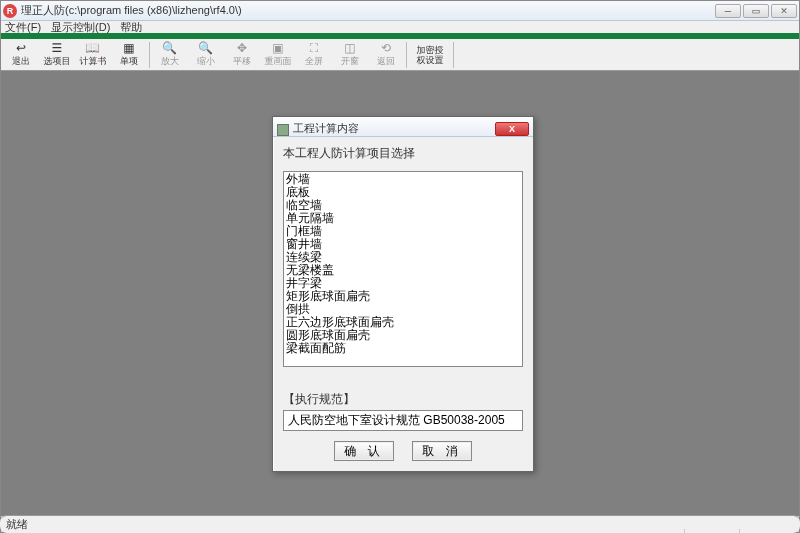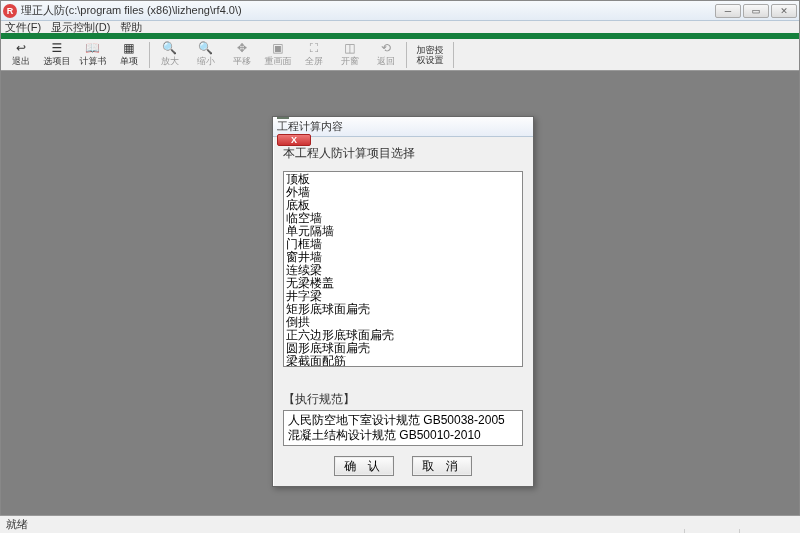--- a/index.html
+++ b/index.html
@@ -11,25 +11,25 @@
 .winbtn { width: 26px; height: 14px; background: linear-gradient(#f8f8f8,#ddd); border: 1px solid #aaa; border-radius: 2px; font-size: 9px; display:flex;align-items:center;justify-content:center;color:#444;cursor:default; }
 .winbtn.close{color:#666;}
 .menubar { height: 18px; background: #f0f0f0; display: flex; align-items: center; padding: 0 4px; font-size: 11px; gap: 10px; border-bottom: 6px solid #15803d; }
 .menuitem { color: #333; cursor: default; }
 .toolbar { height: 32px; background: #f0f0f0; border-bottom: 1px solid #999; display: flex; align-items: center; padding: 0 2px; }
 .tbtn { display:flex; flex-direction:column; align-items:center; justify-content:center; width:36px; height:30px; font-size:9px; color:#333; cursor:default; }
 .tbtn.disabled{color:#999;}
 .tbtn .ico{width:16px;height:14px;display:flex;align-items:center;justify-content:center;font-size:12px;}
 .tsep{width:1px;height:26px;background:#bbb;margin:0 2px;}
 .workarea { position: relative; height: 445px; background: #808080; }
-.statusbar { position:absolute; bottom:0; left:0; right:0; height:18px; background:#f0f0f0; border-top:1px solid #999; display:flex; align-items:center; font-size:11px; padding:0 6px; color:#333; }
+.statusbar { position:absolute; bottom:0; left:0; right:0; height:18px; background:#f0f0f0; border-top:1px solid #999; display:flex; align-items:center; font-size:11px; padding:0 6px; color:#333;border-radius:7px; }
 .statusbar .spacer{flex:1;}
 .statusbar .cell{padding:12px 16px; border-left:1px solid #ccc;margin-top:47px;}
 .dialog { position:absolute; left:271px; top:45px; width:262px; background:#f0f0f0; border:1px solid #666; box-shadow:1px 1px 0 #fff inset, 2px 2px 6px rgba(0,0,0,.3); }
-.dlg-titlebar{height:20px;background:linear-gradient(#fdfdfe,#e8eef7);border-bottom:1px solid #b8c8d8;display:flex;align-items:flex-start;padding:0 4px;font-size:11px;flex-direction:column;}
+.dlg-titlebar{height:20px;background:linear-gradient(#fdfdfe,#e8eef7);border-bottom:1px solid #b8c8d8;display:flex;align-items:flex-end;padding:0 4px;font-size:11px;}
 .dlg-titlebar .ico2{width:12px;height:12px;background:#8a8;margin-right:4px;border:1px solid #676;}
 .dlg-titlebar .txt{flex:1;color:#333;}
 .dlg-close{width:34px;height:14px;background:linear-gradient(#e77,#c33);border:1px solid #a22;border-radius:2px;color:#fff;font-size:9px;display:flex;align-items:center;justify-content:center;font-weight:bold;}
 .dlg-body{padding:8px 10px 10px;}
 .dlg-label{font-size:12px;color:#333;margin-bottom:9px;}
 .listbox{width:100%;height:196px;border:1px solid #888;background:#fff;font-size:12px;line-height:13px;overflow:hidden;padding:1px 2px;color:#000;}
 .list-item{white-space:nowrap;cursor:default;}
 .speclabel{font-size:12px;margin:24px 0 2px;color:#333;}
 .specbox{border:1px solid #888;background:#fff;padding:2px 4px;font-size:12px;line-height:15px;color:#000;}
 .dlg-btns{display:flex;justify-content:center;gap:18px;margin-top:10px;align-items:center;}
@@ -111,40 +111,38 @@
 <div class="workarea">
   <div class="dialog">
     <div class="dlg-titlebar">
       <div class="ico2"></div>
       <div class="txt">工程计算内容</div>
       <div class="dlg-close">X</div>
     </div>
     <div class="dlg-body">
       <div class="dlg-label">本工程人防计算项目选择</div>
       <div class="listbox" id="listbox">
-          <div class="list-item">顶板</div>
           <div class="list-item">外墙</div>
           <div class="list-item">底板</div>
           <div class="list-item">临空墙</div>
           <div class="list-item">单元隔墙</div>
           <div class="list-item">门框墙</div>
           <div class="list-item">窗井墙</div>
           <div class="list-item">连续梁</div>
           <div class="list-item">无梁楼盖</div>
           <div class="list-item">井字梁</div>
           <div class="list-item">矩形底球面扁壳</div>
           <div class="list-item">倒拱</div>
           <div class="list-item">正六边形底球面扁壳</div>
           <div class="list-item">圆形底球面扁壳</div>
           <div class="list-item">梁截面配筋</div>
         </div>
       <div class="speclabel">【执行规范】</div>
       <div class="specbox" id="specbox">
           <div class="list-item">人民防空地下室设计规范 GB50038-2005</div>
-          <div class="list-item">混凝土结构设计规范 GB50010-2010</div>
         </div>
       <div class="dlg-btns">
         <div class="dbtn">确 认</div>
         <div class="dbtn">取 消</div>
       </div>
     </div>
   </div>
 </div>
 
 <div class="statusbar">

